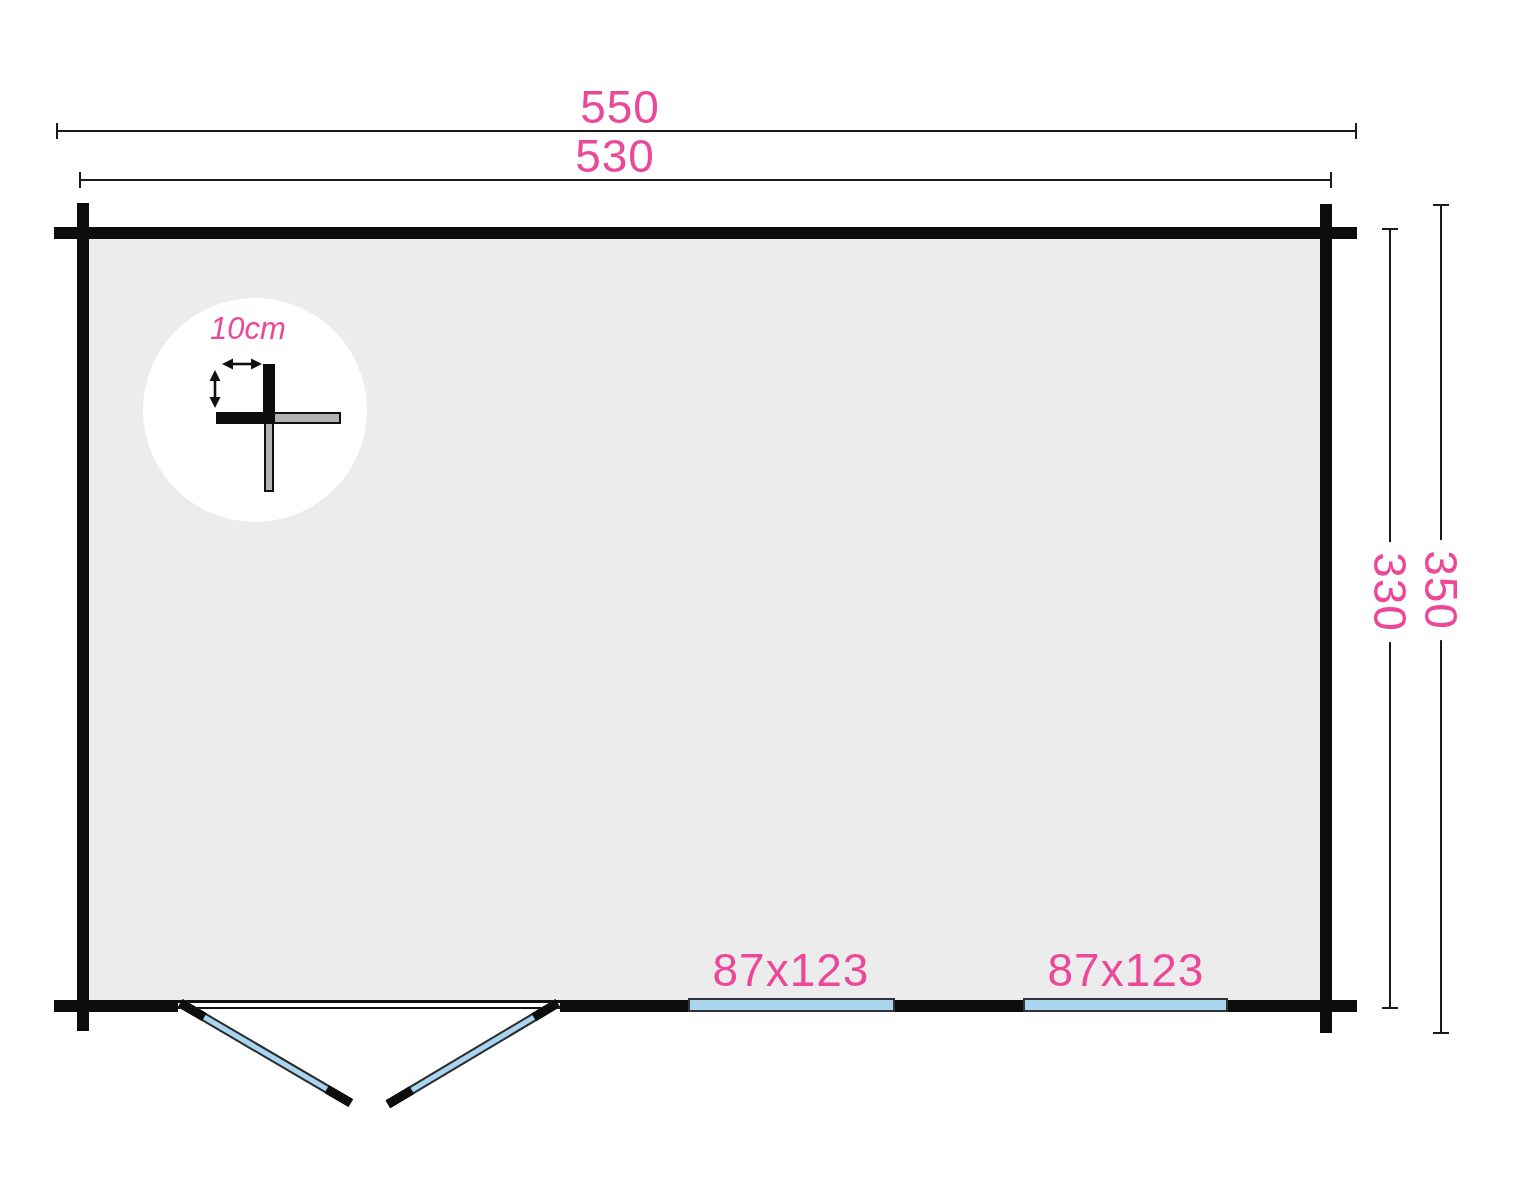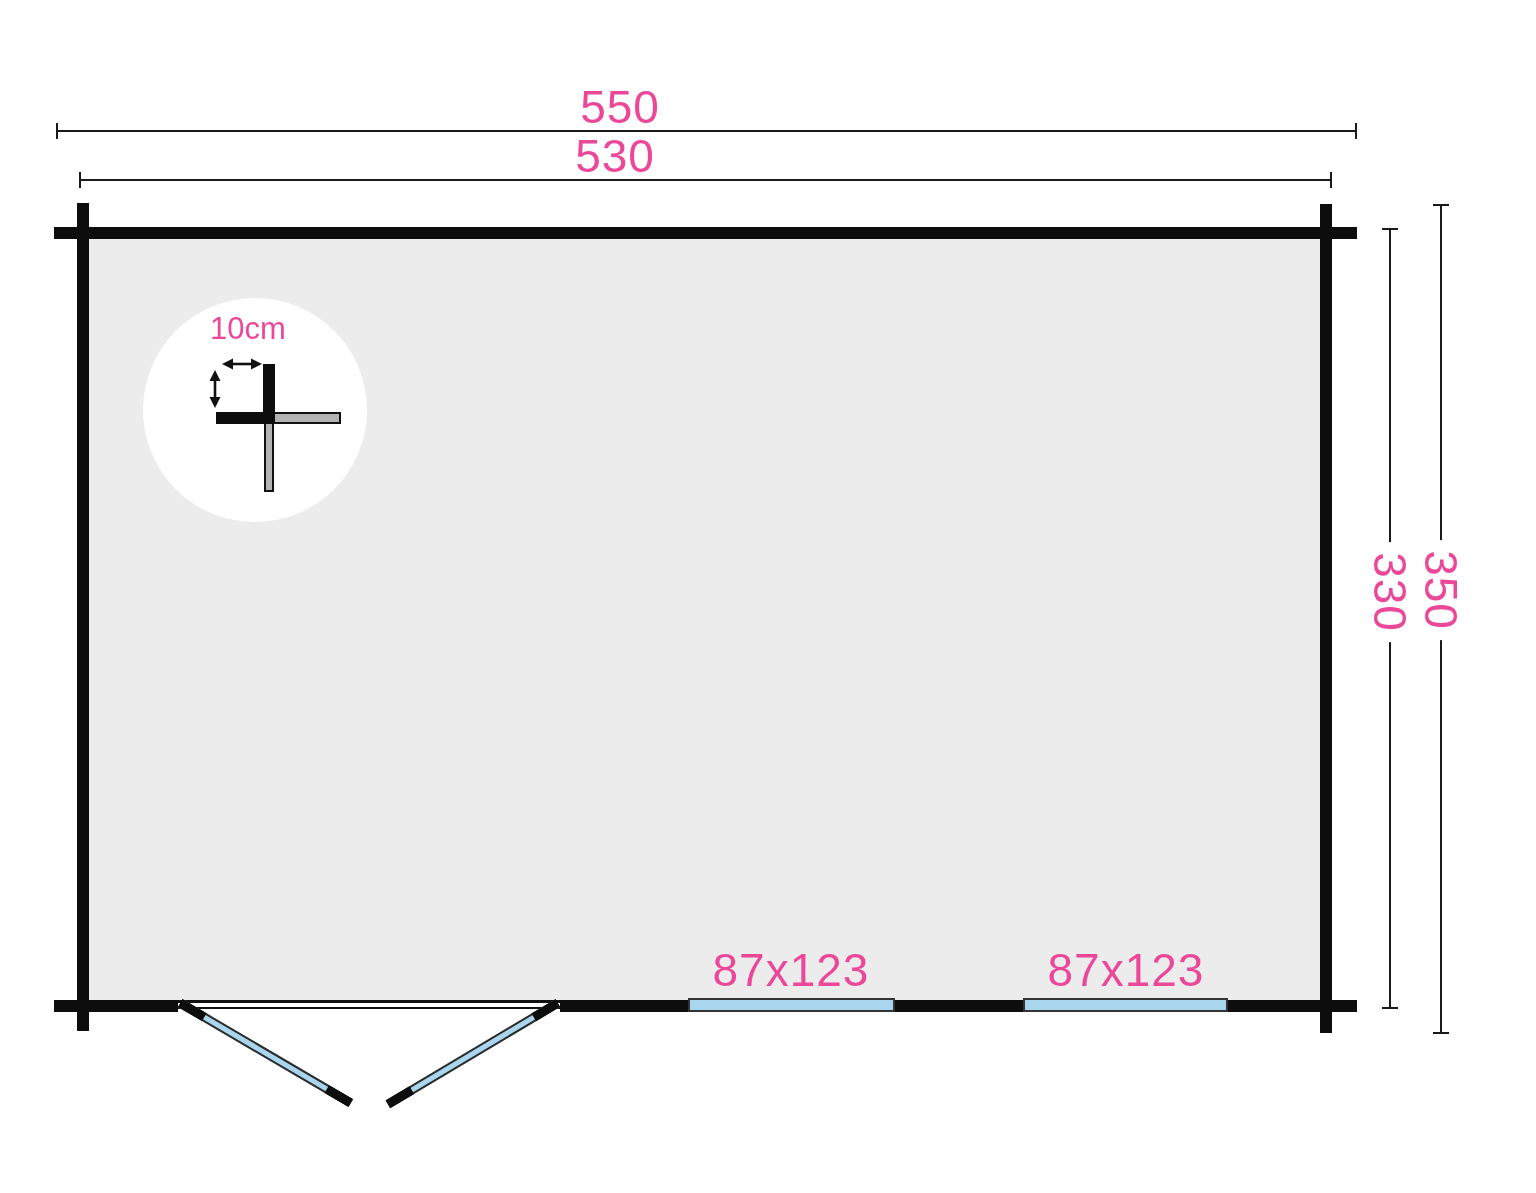--- a/index.html
+++ b/index.html
@@ -54,21 +54,21 @@
   .leaf-left{left:181px;top:999px;transform-origin:0 50%;transform:rotate(30.4deg);}
   .leaf-right{left:557px;top:999px;transform-origin:0 50%;transform:rotate(149.2deg);}
   .leaf .cap{position:absolute;top:-2px;width:28px;height:9px;background:var(--wall,#0d0d0d);}
   .leaf .cap-hinge{left:-3px;}
   .leaf .cap-tip{right:-3px;}
   
   .detail-circle{
     left:143px;top:298px;width:224px;height:224px;border-radius:50%;
     background:#fff;
   }
-  .detail-label{left:35px;top:14px;width:140px;font-size:31px;line-height:1.1;text-align:center;}
+  .detail-label{left:35px;top:14px;width:140px;font-size:31px;line-height:1.1;text-align:center;font-style:italic;}
   .bar{box-sizing:border-box;}
   .bar-gray{background:var(--log-gray,#b3b3b3);border:2px solid #111;}
   .bar-black{background:var(--wall,#0d0d0d);}
   .bar-gray-h{left:128px;top:114px;width:70px;height:12px;}
   .bar-gray-v{left:121px;top:124px;width:10px;height:70px;}
   .bar-black-v{left:120px;top:66px;width:12px;height:60px;}
   .bar-black-h{left:73px;top:114px;width:59px;height:12px;}
   .detail-arrows{left:60px;top:56px;width:70px;height:70px;}
 </style>
 </head>

